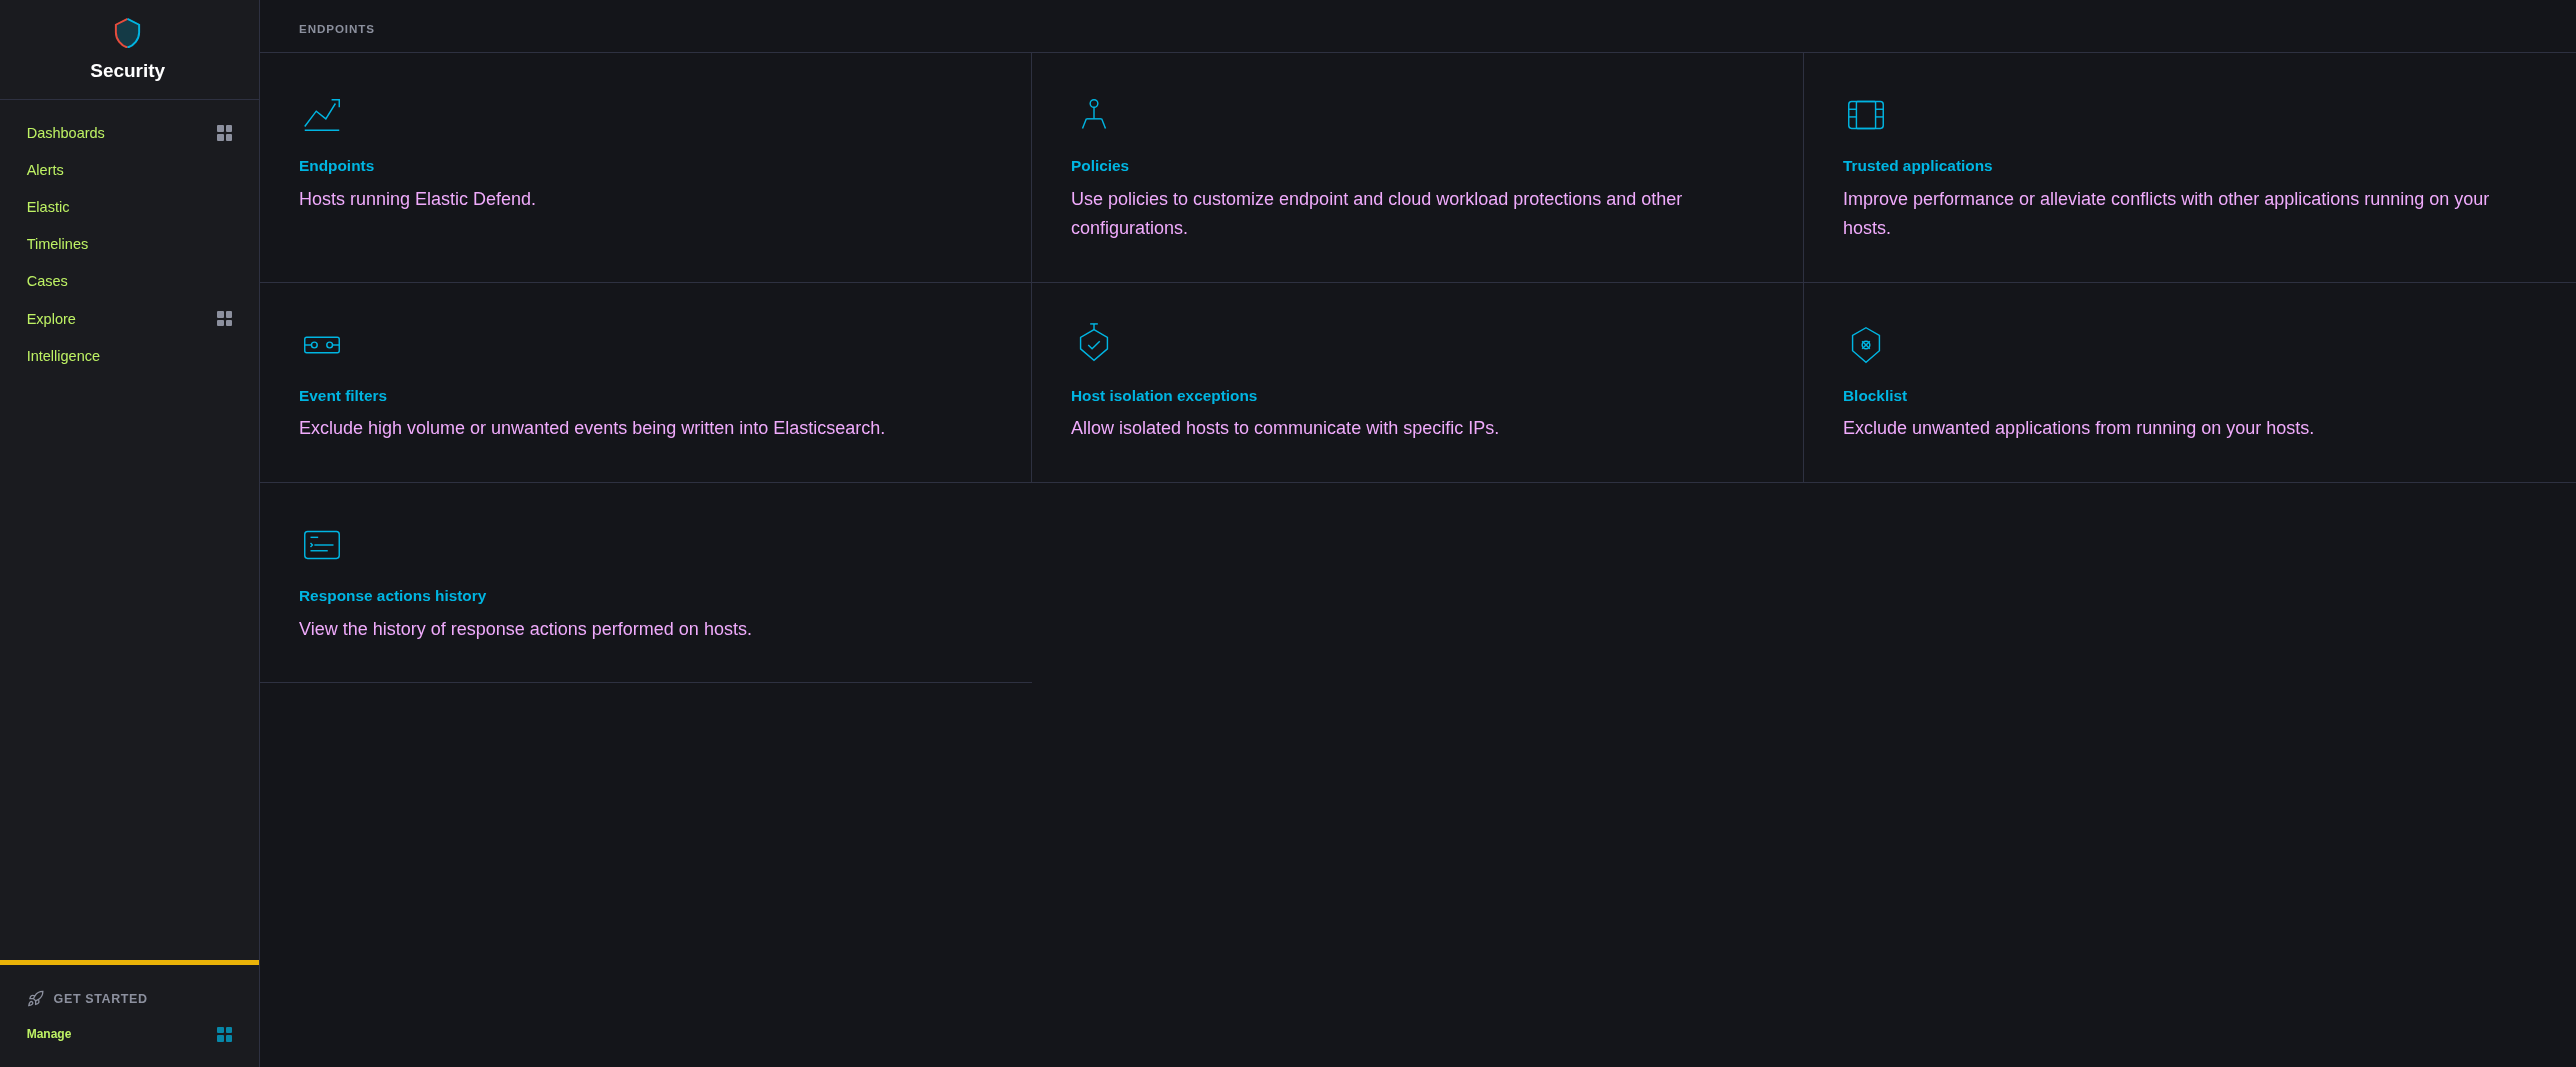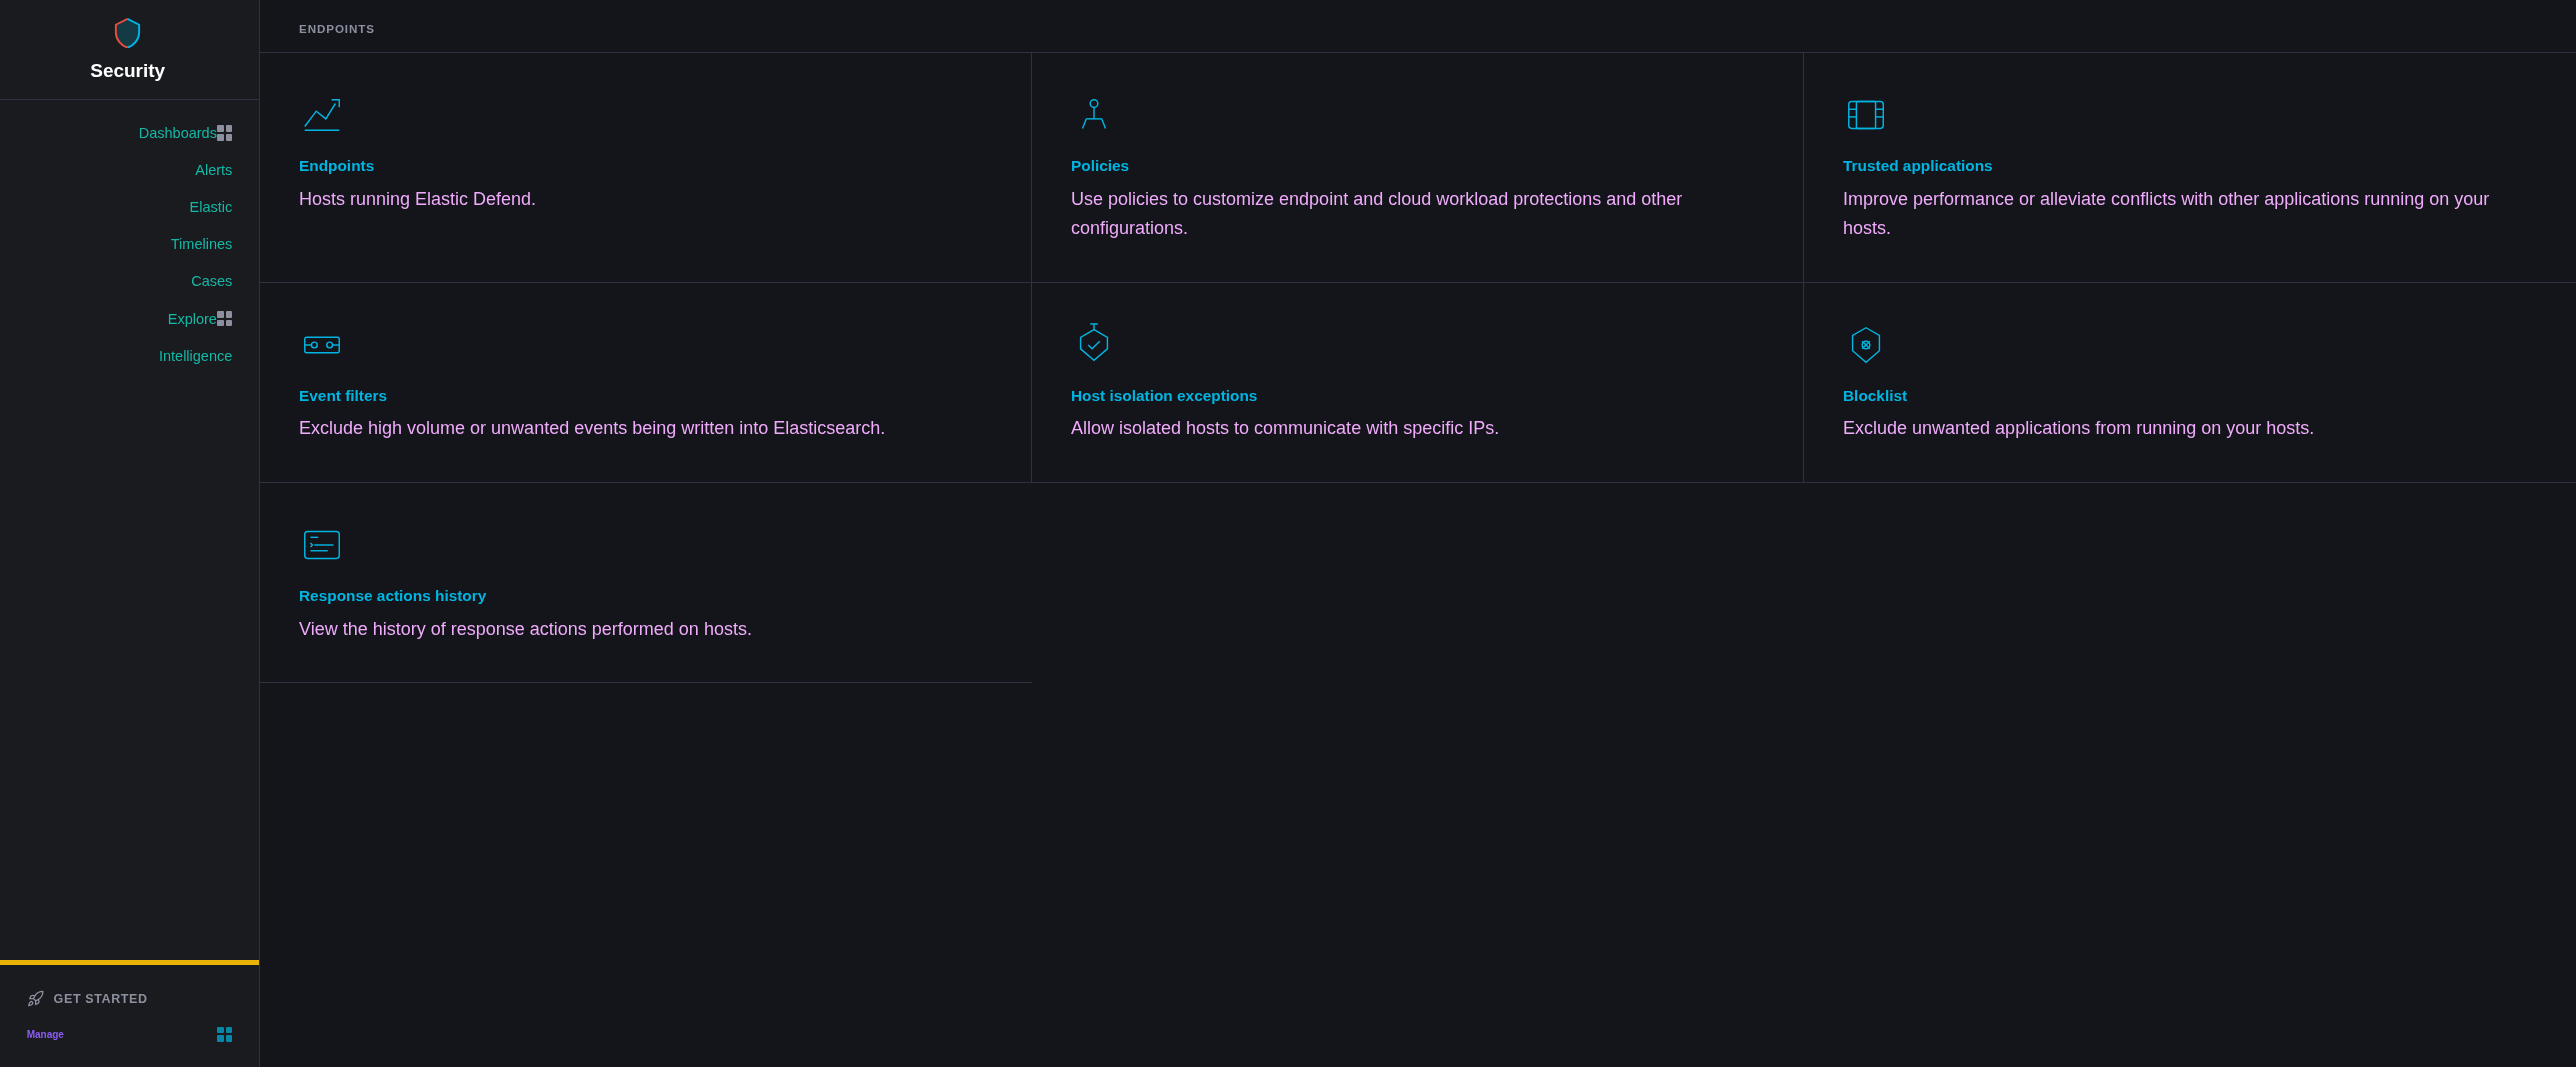--- a/index.html
+++ b/index.html
@@ -49,24 +49,24 @@
       flex: 1;
       padding: 15.4px 0;
       display: flex;
       flex-direction: column;
       gap: 1.9px;
     }
 
     .nav-item {
       display: flex;
       align-items: center;
-      justify-content: flex-end;
+      justify-content: space-between;
       padding: 9.6px 19px;
       cursor: pointer;
-      color: #14b8a6;
+      color: #bef264;
       font-size: 14.5px;
       border-radius: 3.9px;
       margin: 0 7.7px;
       transition: background 0.15s;
     }
 
     .grid-icon {
       display: grid;
       grid-template-columns: 1fr 1fr;
       gap: 1.9px;
@@ -97,22 +97,22 @@
       text-transform: uppercase;
       margin: 0 7.7px;
     }
 
     .manage-item {
       display: flex;
       align-items: center;
       justify-content: space-between;
       padding: 9.6px 19px;
       cursor: pointer;
-      color: #8b5cf6;
-      font-size: 10px;
+      color: #bef264;
+      font-size: 12px;
       font-weight: 600;
       margin: 0 7.7px;
     }
 
     
     .main-content {
       flex: 1;
       background: #14151a;
       overflow-y: auto;
       padding: 0;

